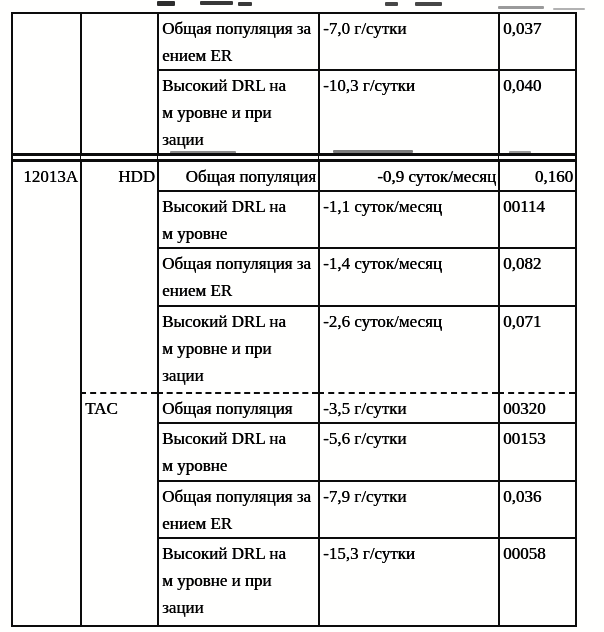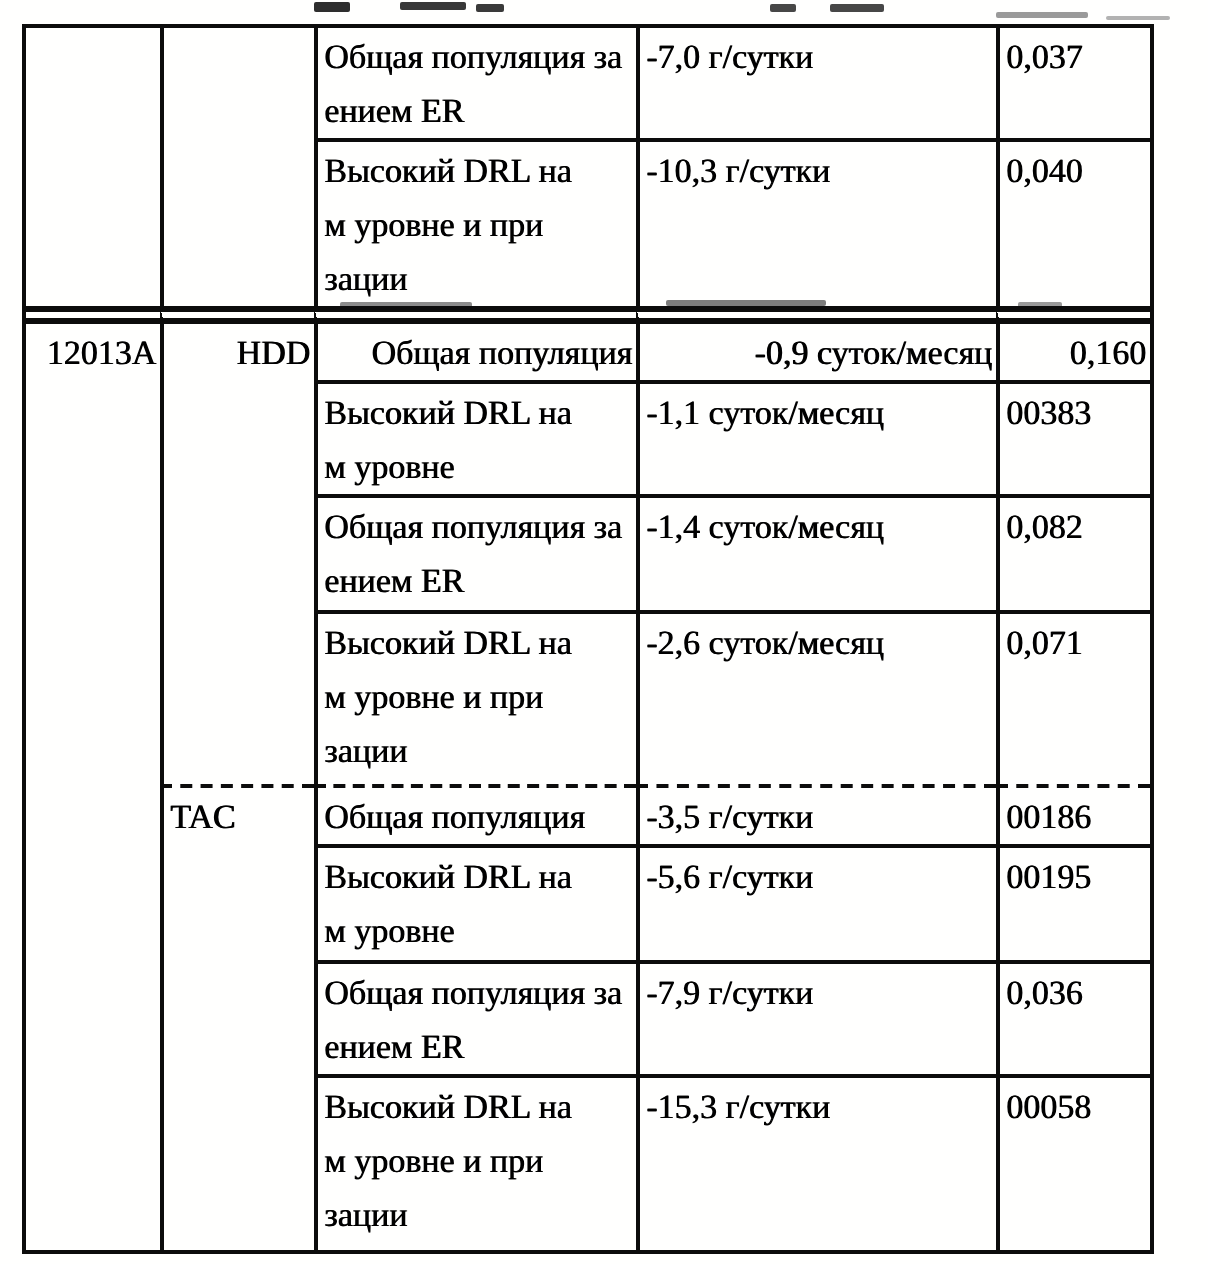--- a/index.html
+++ b/index.html
@@ -103,21 +103,21 @@
         </td>
         <td class="bl">-0,9 суток/месяц</td>
         <td class="bl">0,160</td>
       </tr>
       <tr class="rB2 sep">
         <td class="bl">
           <div class="ln">Высокий DRL на</div>
           <div class="ln">м уровне</div>
         </td>
         <td class="bl">-1,1 суток/месяц</td>
-        <td class="bl">00383</td>
+        <td class="bl">00114</td>
       </tr>
       <tr class="rB3 sep">
         <td class="bl">
           <div class="ln">Общая популяция за</div>
           <div class="ln">ением ER</div>
         </td>
         <td class="bl">-1,4 суток/месяц</td>
         <td class="bl">0,082</td>
       </tr>
       <tr class="rB4 sep">
@@ -129,29 +129,29 @@
         <td class="bl">-2,6 суток/месяц</td>
         <td class="bl">0,071</td>
       </tr>
 
       <tr class="rC1 dashed-start">
         <td class="bl" rowspan="4">TAC</td>
         <td class="bl">
           <div class="ln">Общая популяция</div>
         </td>
         <td class="bl">-3,5 г/сутки</td>
-        <td class="bl">00186</td>
+        <td class="bl">00320</td>
       </tr>
       <tr class="rC2 sep">
         <td class="bl">
           <div class="ln">Высокий DRL на</div>
           <div class="ln">м уровне</div>
         </td>
         <td class="bl">-5,6 г/сутки</td>
-        <td class="bl">00195</td>
+        <td class="bl">00153</td>
       </tr>
       <tr class="rC3 sep">
         <td class="bl">
           <div class="ln">Общая популяция за</div>
           <div class="ln">ением ER</div>
         </td>
         <td class="bl">-7,9 г/сутки</td>
         <td class="bl">0,036</td>
       </tr>
       <tr class="rC4 sep">

